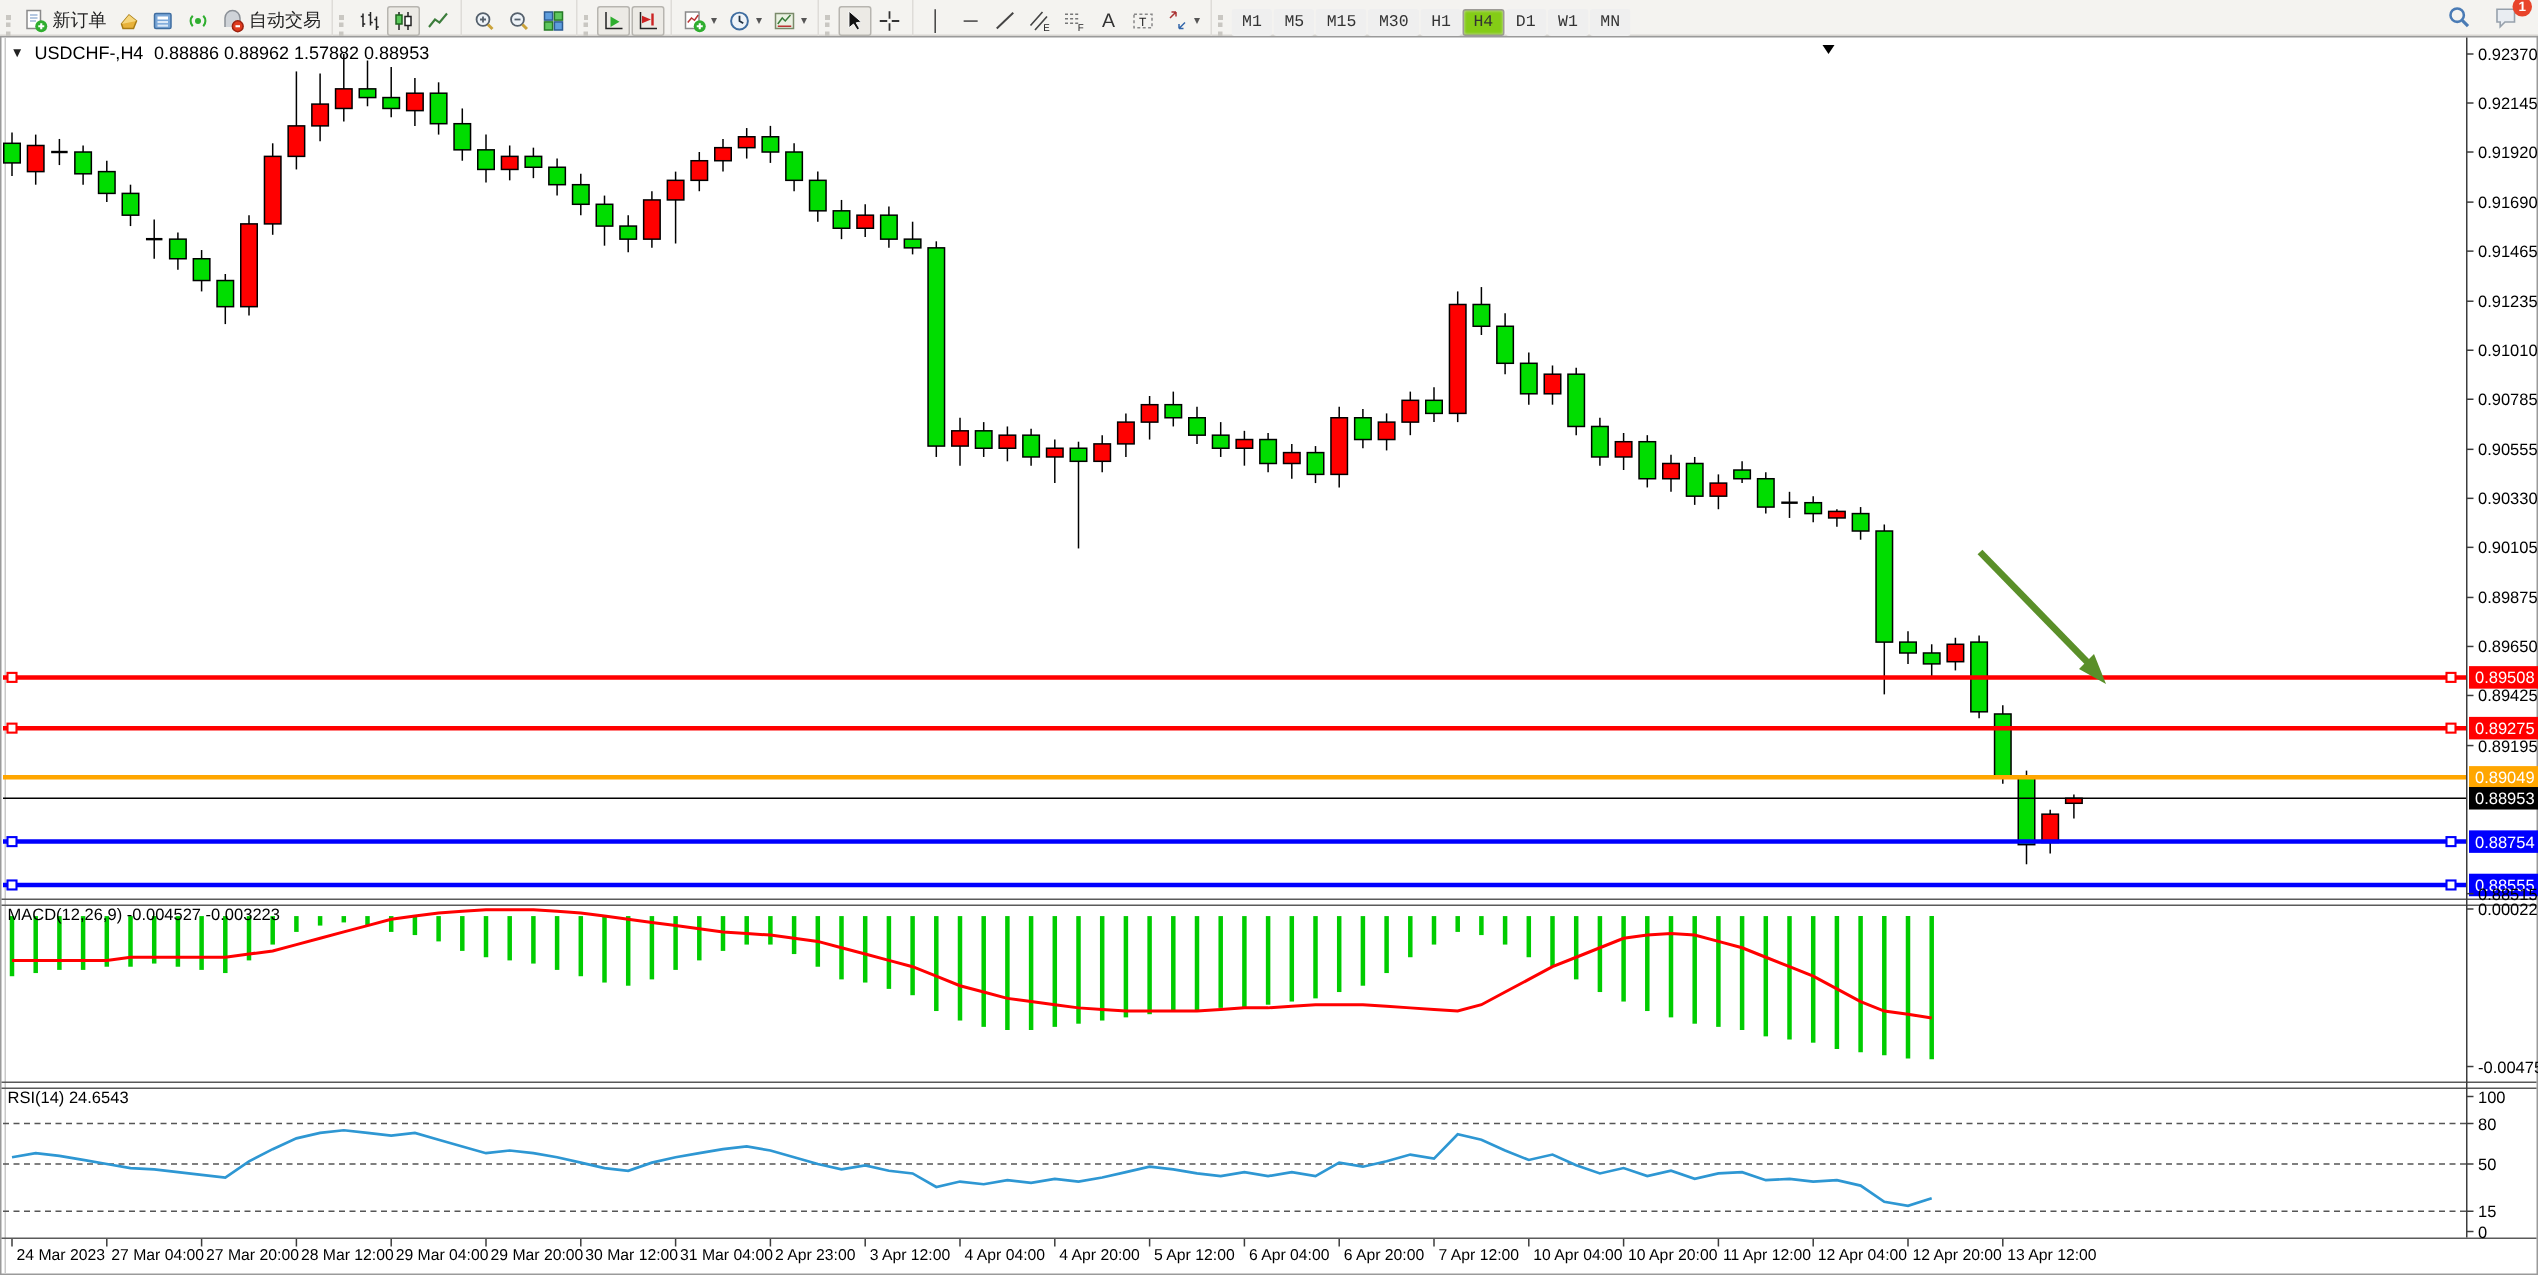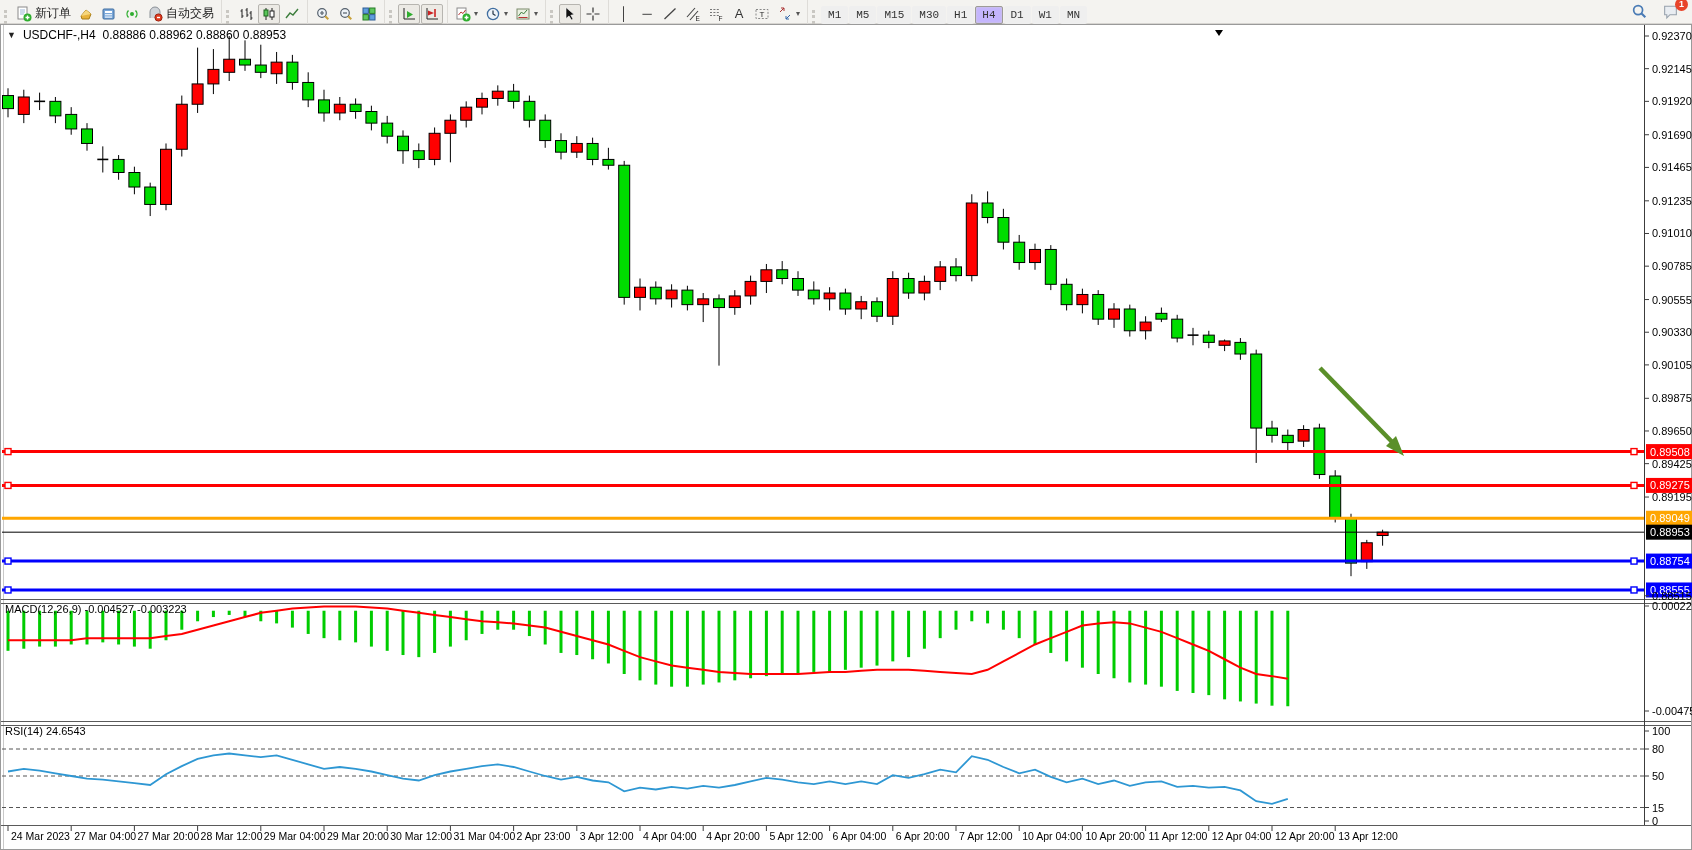--- a/index.html
+++ b/index.html
@@ -12,21 +12,21 @@
   .tb-group.sep{border-left:1px solid #dedcd8;}
   .tb-btn{display:flex;align-items:center;justify-content:center;gap:3px;height:20px;min-width:22px;
     padding:0 2px;background:transparent;border:1px solid transparent;border-radius:2px;
     font-size:12px;color:#222;cursor:default;}
   .tb-btn.pressed{background:#eceae5;border-color:#b7b5b0;}
   .tb-btn .lbl{white-space:nowrap;}
   .glyph{font-size:13px;color:#333;width:15px;text-align:center;line-height:16px;}
   .caret{font-size:8px;color:#555;margin-left:0;}
   .tf-btn{font-size:11px;color:#333;height:18px;padding:0 6px;display:flex;align-items:center;
     border:1px solid transparent;border-radius:2px;font-family:Liberation Mono, monospace;}
-  .tf-btn.active{border-color:#9d9b96;background:#c4b5fd;box-shadow:inset 0 0 2px #d8d6d0;}
+  .tf-btn.active{border-color:#9d9b96;background:#84cc16;box-shadow:inset 0 0 2px #d8d6d0;}
   .tb-right{margin-left:auto;display:flex;align-items:center;gap:8px;padding-right:10px;}
   .chat-wrap{position:relative;}
   .badge{position:absolute;top:-5px;right:-7px;background:#e8442a;color:#fff;border-radius:50%;
     width:13px;height:13px;font-size:9px;line-height:13px;text-align:center;font-weight:bold;}
   
   .chart{position:absolute;top:24px;left:0;width:1692px;height:826px;background:#fff;}
   .title-row{position:absolute;top:4px;left:7px;display:flex;align-items:center;gap:7px;
     font-size:12px;color:#000;z-index:3;}
   .title-row .tri{font-size:9px;color:#222;}
   #chart-svg{position:absolute;top:0;left:0;}
@@ -245,21 +245,21 @@
       </svg>
       <span class="badge">1</span>
     </button>
   </div>
 </div>
 
 <div class="chart">
   <div class="title-row">
     <span class="tri">▼</span>
     <span>USDCHF-,H4</span>
-    <span>0.88886 0.88962 0.88860 0.88953</span>
+    <span>0.88886 0.88962 1.57882 0.88953</span>
   </div>
   <svg id="chart-svg" width="1692" height="826" viewBox="0 0 1692 826">
       <rect x="0.5" y="0.5" width="1691" height="825" fill="#fff" stroke="#9a9a9a"></rect>
       <line x1="3.5" y1="1" x2="3.5" y2="825" stroke="#c9c9c9"></line>
       <g>
         <line x1="8" y1="64.27559999999909" x2="8" y2="93.3175999999991" stroke="#000000" stroke-width="1"></line>
         <rect x="2.5" y="71.53609999999989" width="11" height="13.06890000000017" fill="#00dd00" stroke="#000" stroke-width="1"></rect>
         <line x1="23.8" y1="65.72769999999892" x2="23.8" y2="99.12600000000008" stroke="#000000" stroke-width="1"></line>
         <rect x="18.3" y="72.98819999999972" width="11" height="17.425199999999705" fill="#ff0000" stroke="#000" stroke-width="1"></rect>
         <line x1="39.6" y1="68.63190000000021" x2="39.6" y2="86.0570999999999" stroke="#000000" stroke-width="1"></line>

